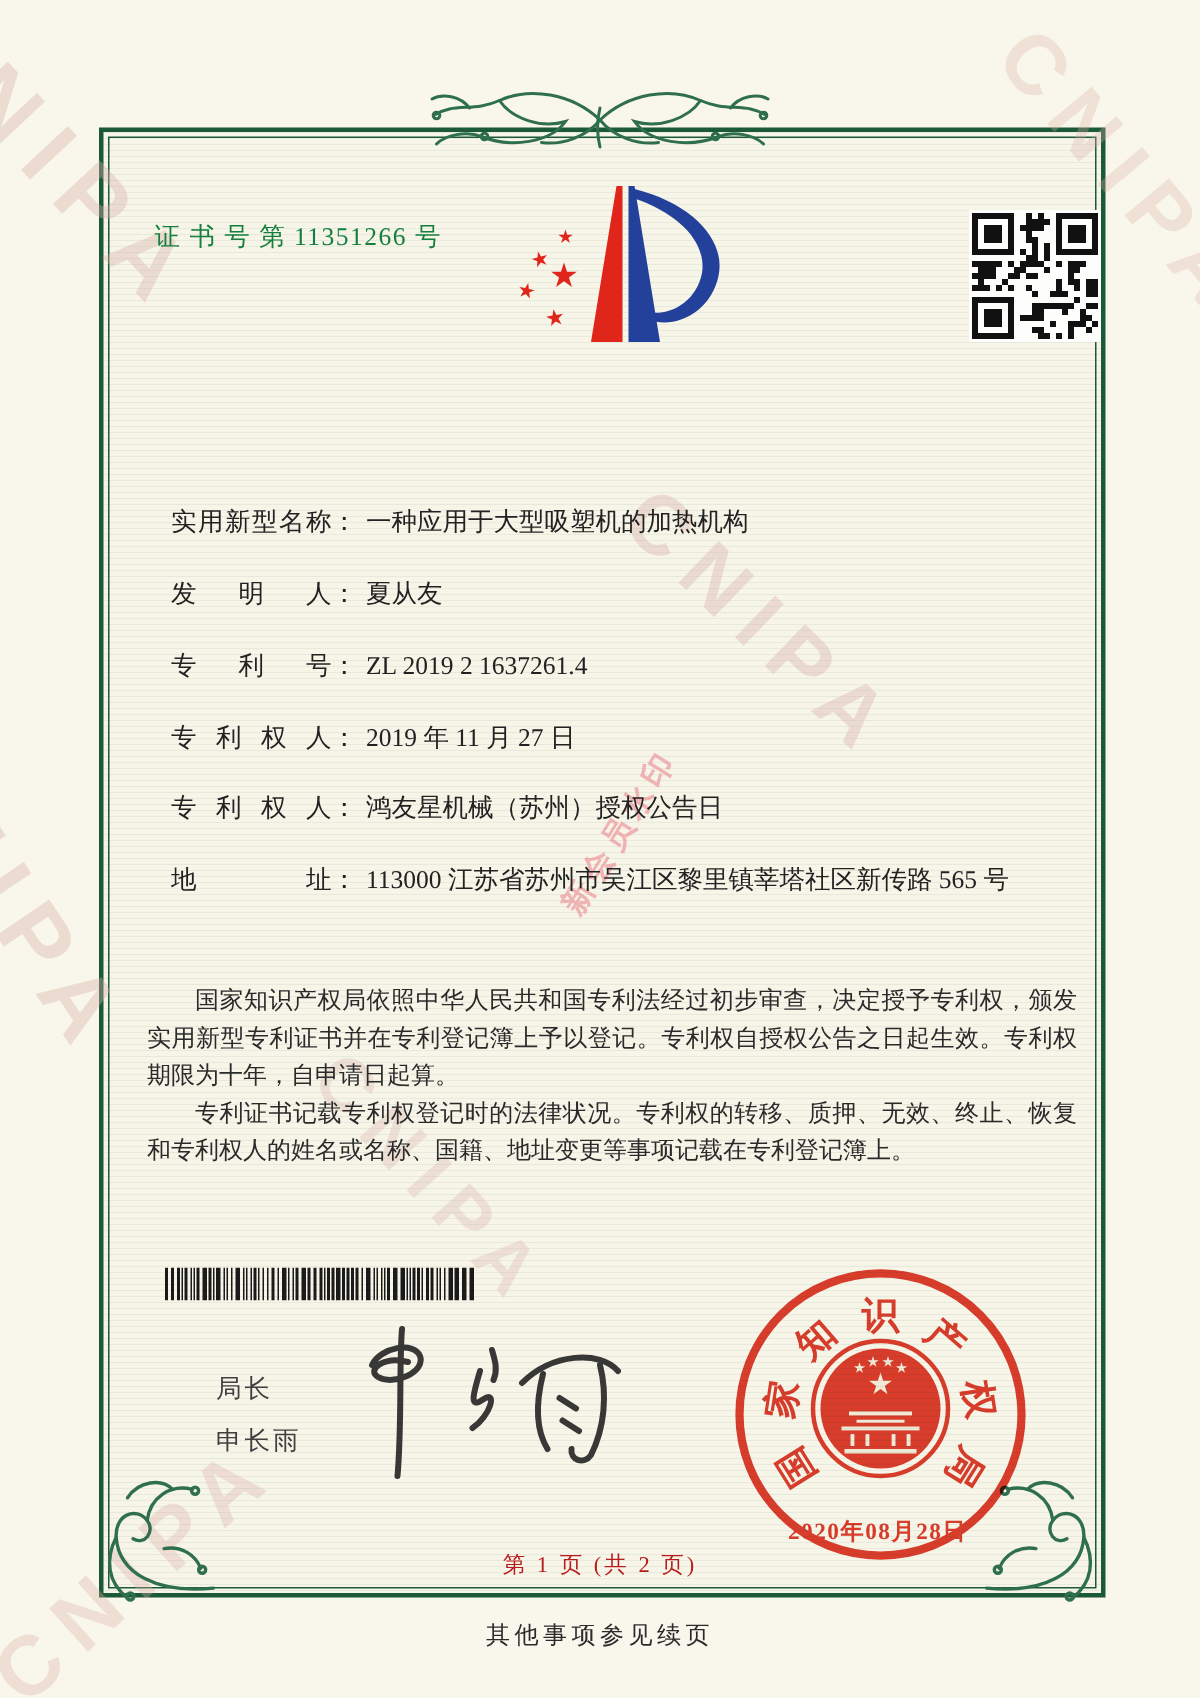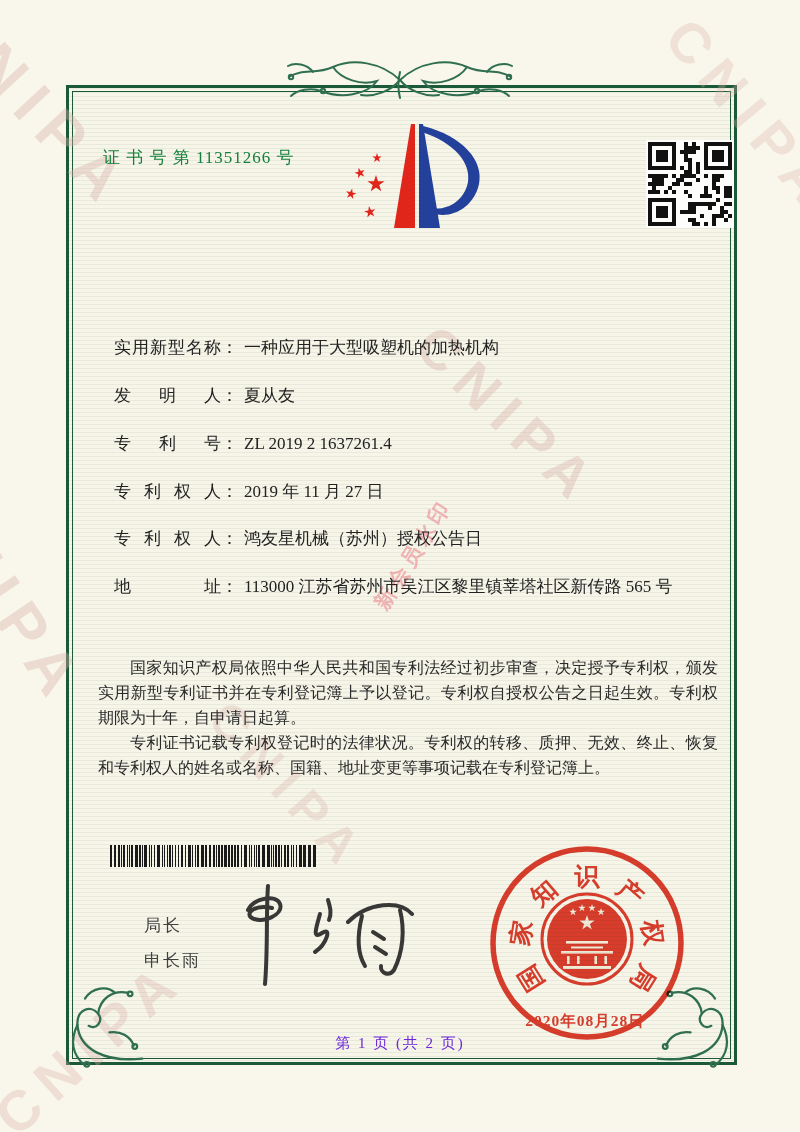--- a/index.html
+++ b/index.html
@@ -51,21 +51,21 @@
   .flabel-auto{display:inline-block;letter-spacing:1px;vertical-align:top;}
   .colon{display:inline-block;margin-right:6px;}
   .grant-no{position:absolute;left:260px;top:0;white-space:nowrap;}
   .paras{position:absolute;left:98px;top:655px;width:620px;z-index:4;}
   .paras p{margin:0;font-size:16px;line-height:25px;text-indent:2em;text-align:justify;color:#2a2a2a;}
   .barcode{position:absolute;left:110px;top:845px;width:210px;height:22px;z-index:4;}
   .signer{position:absolute;left:114px;top:914px;font-size:17px;letter-spacing:2px;z-index:4;color:#404040;margin-left:30px;}
   .signer .name{display:block;margin-top:12px;letter-spacing:2px;}
   .signature{position:absolute;left:232px;top:880px;width:200px;height:110px;z-index:5;}
   .seal{position:absolute;left:487px;top:843px;width:200px;height:200px;z-index:6;opacity:.92;mix-blend-mode:multiply;}
-  .page-note{position:absolute;left:0;top:1034px;width:100%;text-align:center;font-size:15px;letter-spacing:2px;z-index:4;color:#6d28d9;}
+  .page-note{position:absolute;left:0;top:1034px;width:100%;text-align:center;font-size:15px;letter-spacing:2px;z-index:4;color:#b91c1c;}
   .cont-note{position:absolute;left:0;top:1080px;width:100%;text-align:center;font-size:16px;letter-spacing:3px;z-index:4;color:#2a2a2a;}
 </style>
 </head>
 <body>
 
 <div class="page">
 
   <span class="wm wm1">CNIPA</span>
   <span class="wm wm2">CNIPA</span>
   <span class="wm wm3">CNIPA</span>
@@ -411,14 +411,15 @@
         <rect x="-10" y="17" width="2.6" height="8"></rect>
         <rect x="7.4" y="17" width="2.6" height="8"></rect>
         <rect x="17.4" y="17" width="2.6" height="8"></rect>
         <rect x="-24" y="27" width="48" height="3"></rect>
       </g>
     </g>
     <text x="98" y="183" text-anchor="middle" font-size="15.5" font-weight="bold" fill="#dd2f1e" letter-spacing="1" font-family="'Liberation Serif',serif">2020年08月28日</text>
   </svg>
 
   <div class="page-note">第 1 页 (共 2 页)</div>
+  <div class="cont-note">其他事项参见续页</div>
 
 </div>
 
 </body></html>

